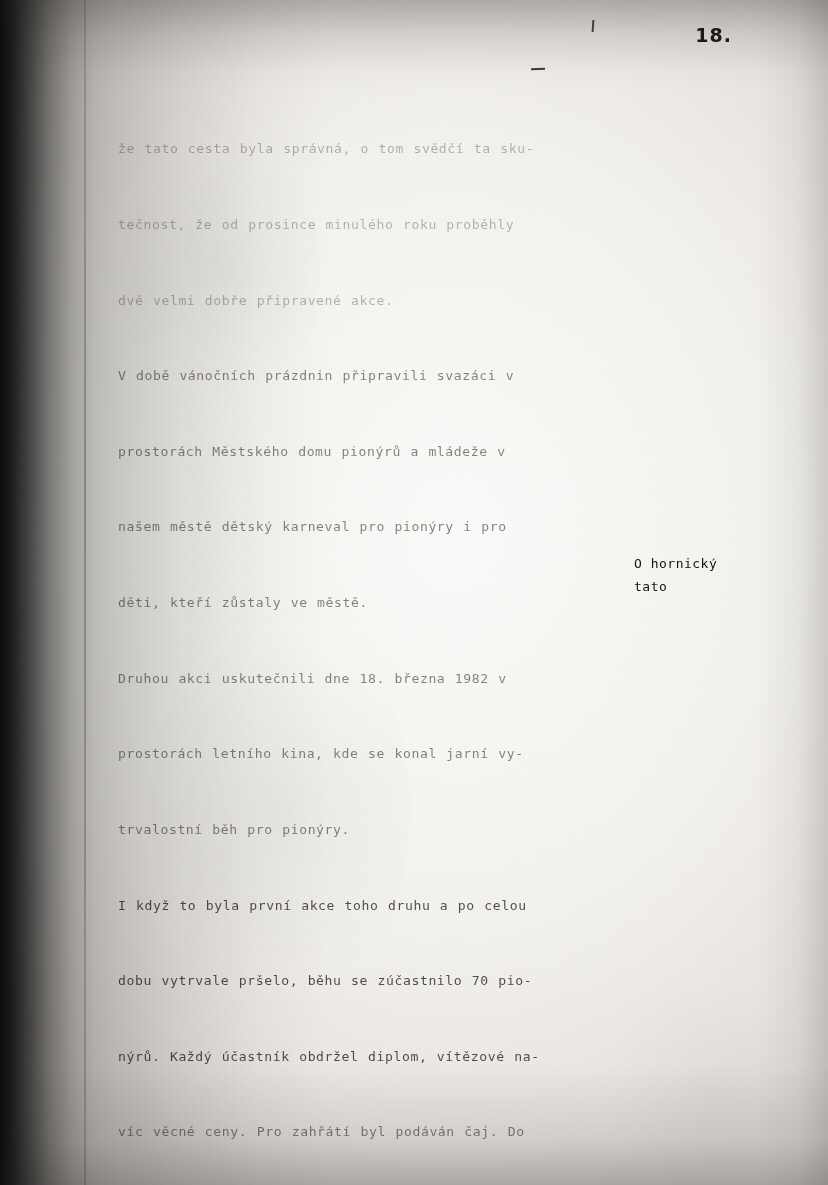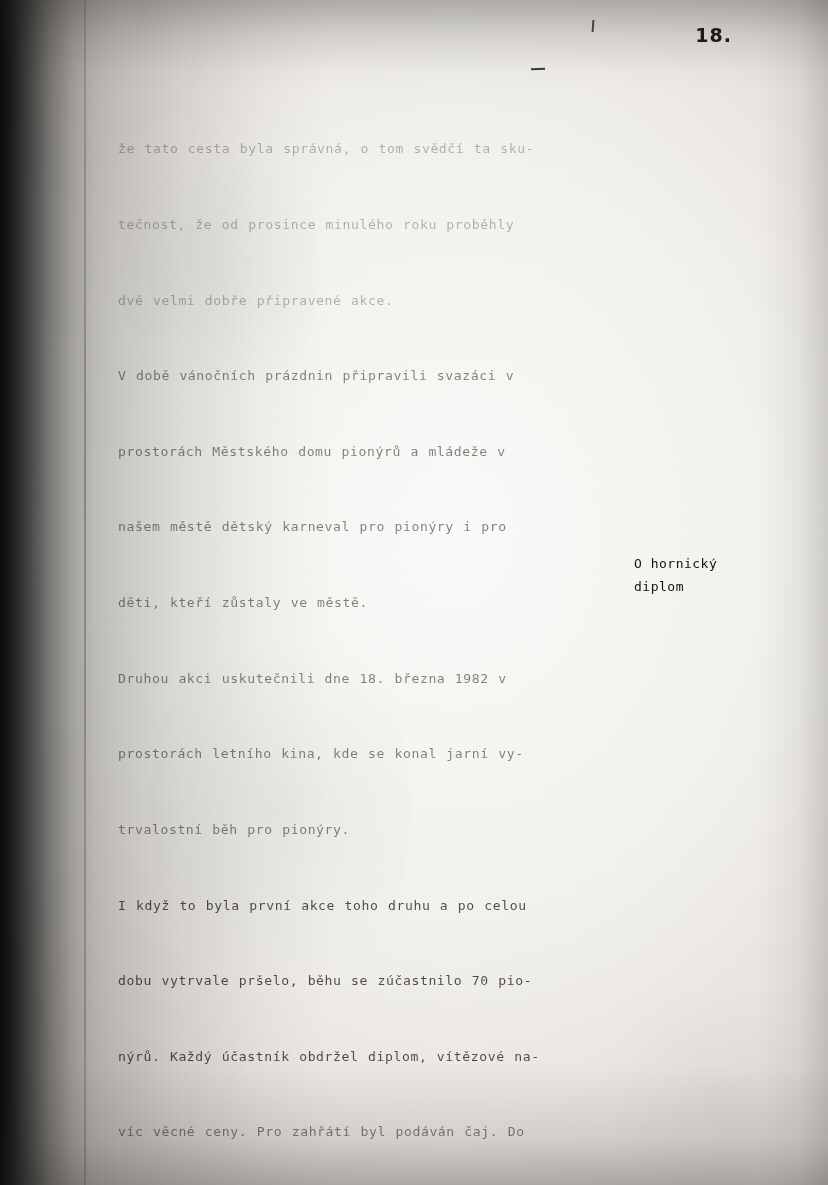--- a/index.html
+++ b/index.html
@@ -227,21 +227,21 @@
     
     
     
     
     
     
   </div>
 
   <div class="margin-note">
     <span class="ln">O hornický</span>
-    <span class="ln">diplom</span>
+    <span class="ln">tato</span>
   </div>
 
   <div class="page-edge"></div>
   <div class="grain"></div>
   <div class="left-shadow2"></div>
   <div class="left-shadow"></div>
   <div class="top-shadow"></div>
   <div class="bottom-shadow"></div>
   <div class="right-shadow"></div>
 

